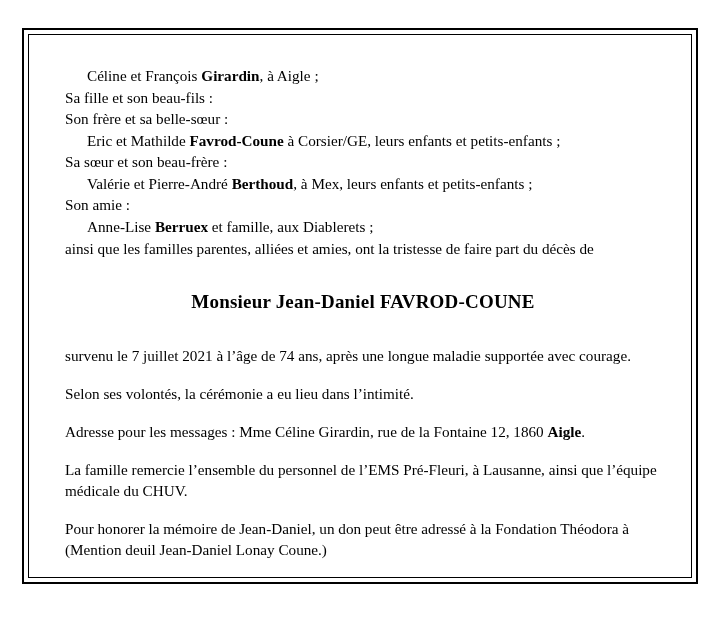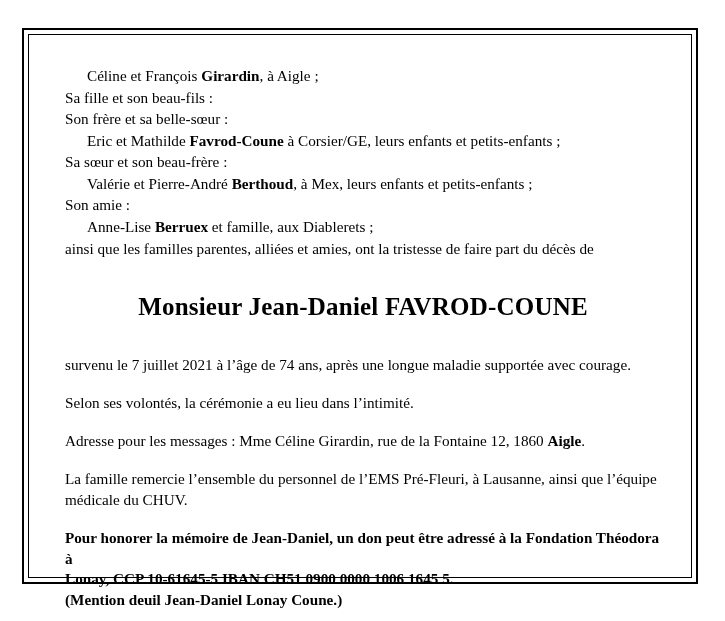--- a/index.html
+++ b/index.html
@@ -57,33 +57,32 @@
   .rel-line.indent {
     padding-left: 22px;
   }
   .closing-line {
     margin-top: 0;
     white-space: nowrap;
   }
   .deceased-name {
     text-align: center;
     font-weight: bold;
-    font-size: 25px;
+    font-size: 19px;
     margin-top: 30px;
     margin-bottom: 30px;
     letter-spacing: 0.2px;
   }
   .para {
     margin: 0 0 17px 0;
     font-size: 15.2px;
     line-height: 1.38;
   }
   .para:last-child {
     margin-bottom: 0;
-    font-weight: bold;
   }
   .para .nobreak-last {
     display: block;
   }
   b, strong {
     font-weight: bold;
   }
 </style>
 </head>
 <body>
@@ -115,20 +114,19 @@
         <p class="para">survenu le 7 juillet 2021 à l’âge de 74 ans, après une longue maladie supportée avec courage.</p>
 
         <p class="para">Selon ses volontés, la cérémonie a eu lieu dans l’intimité.</p>
 
         <p class="para"><span>Adresse pour les messages : Mme Céline Girardin, rue de la Fontaine 12, 1860 </span><b>Aigle</b><span>.</span></p>
 
         <p class="para">La famille remercie l’ensemble du personnel de l’EMS Pré-Fleuri, à Lausanne, ainsi que l’équipe médicale du CHUV.</p>
 
         <p class="para">
           <span class="nobreak-last">Pour honorer la mémoire de Jean-Daniel, un don peut être adressé à la Fondation Théodora à</span>
-          <span class="nobreak-last">Lonay, CCP 10-61645-5 IBAN CH51 0900 0000 1006 1645 5.</span>
           <span class="nobreak-last">(Mention deuil Jean-Daniel Lonay Coune.)</span>
         </p>
 
       </div>
     </div>
   </div>
 </div>
 
 </body></html>

